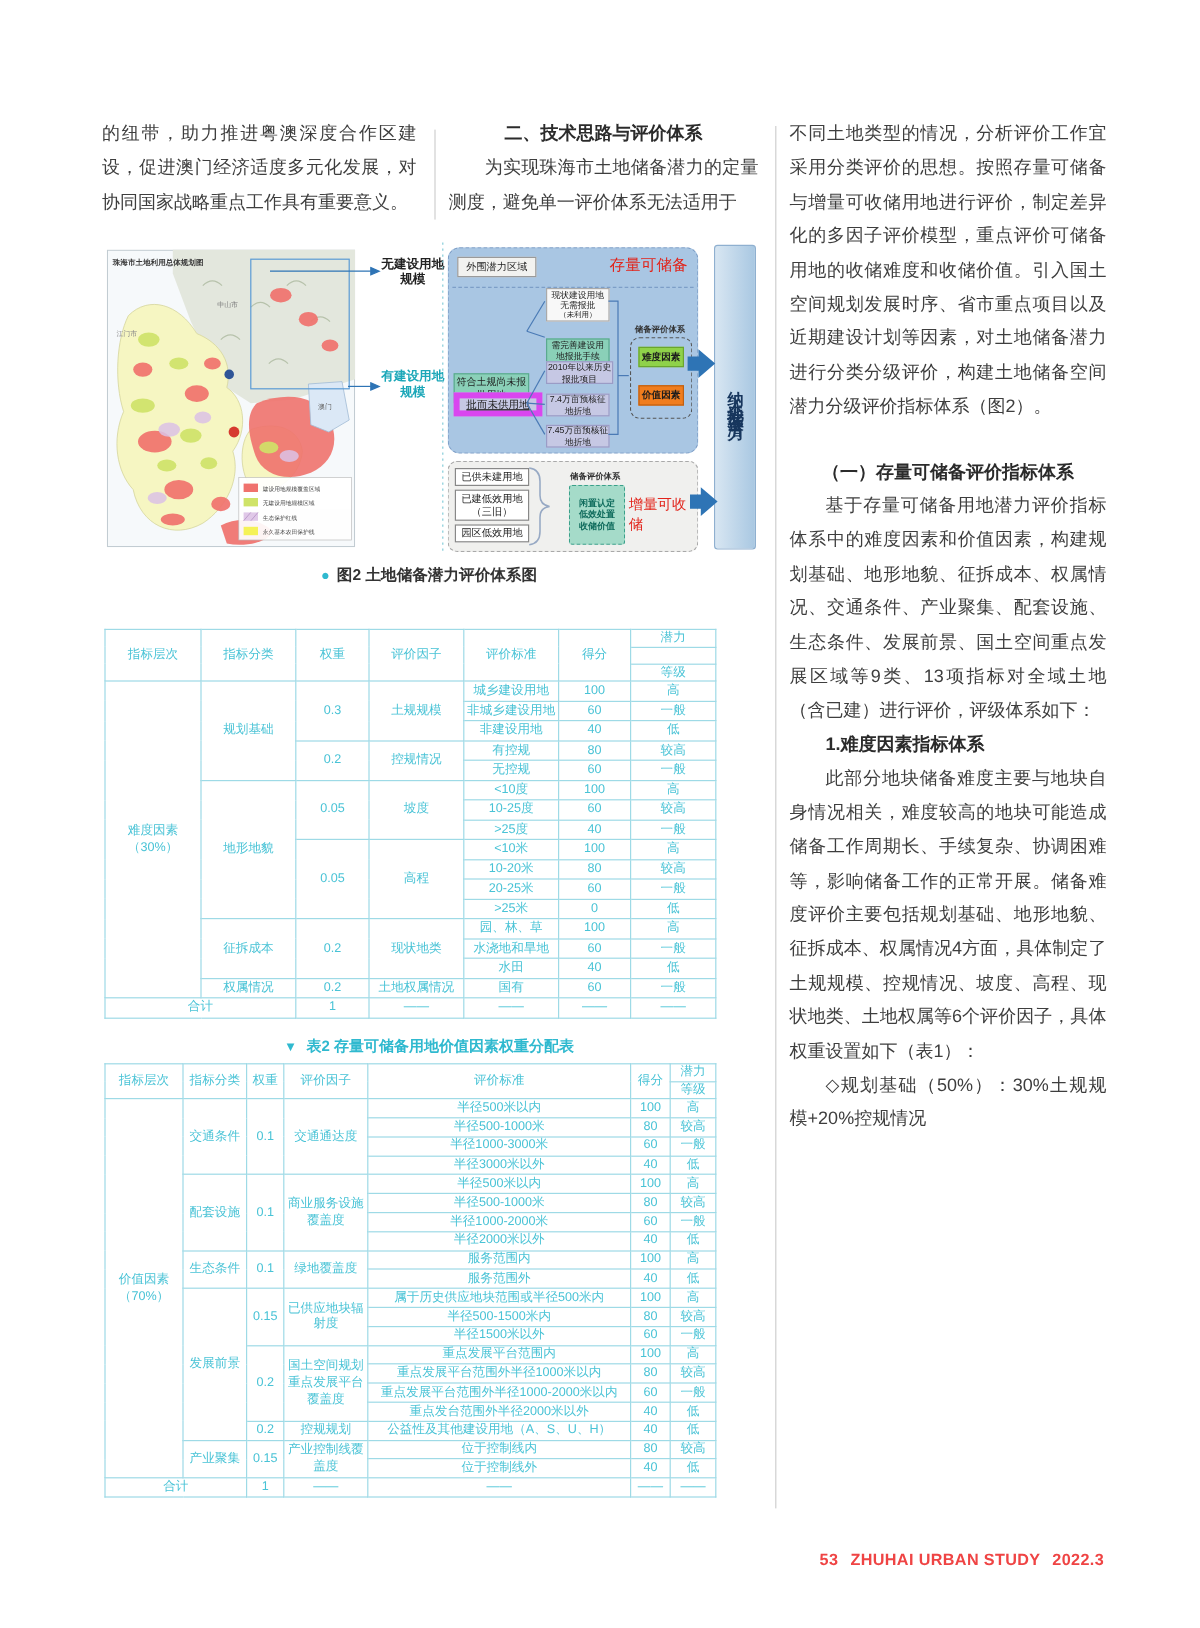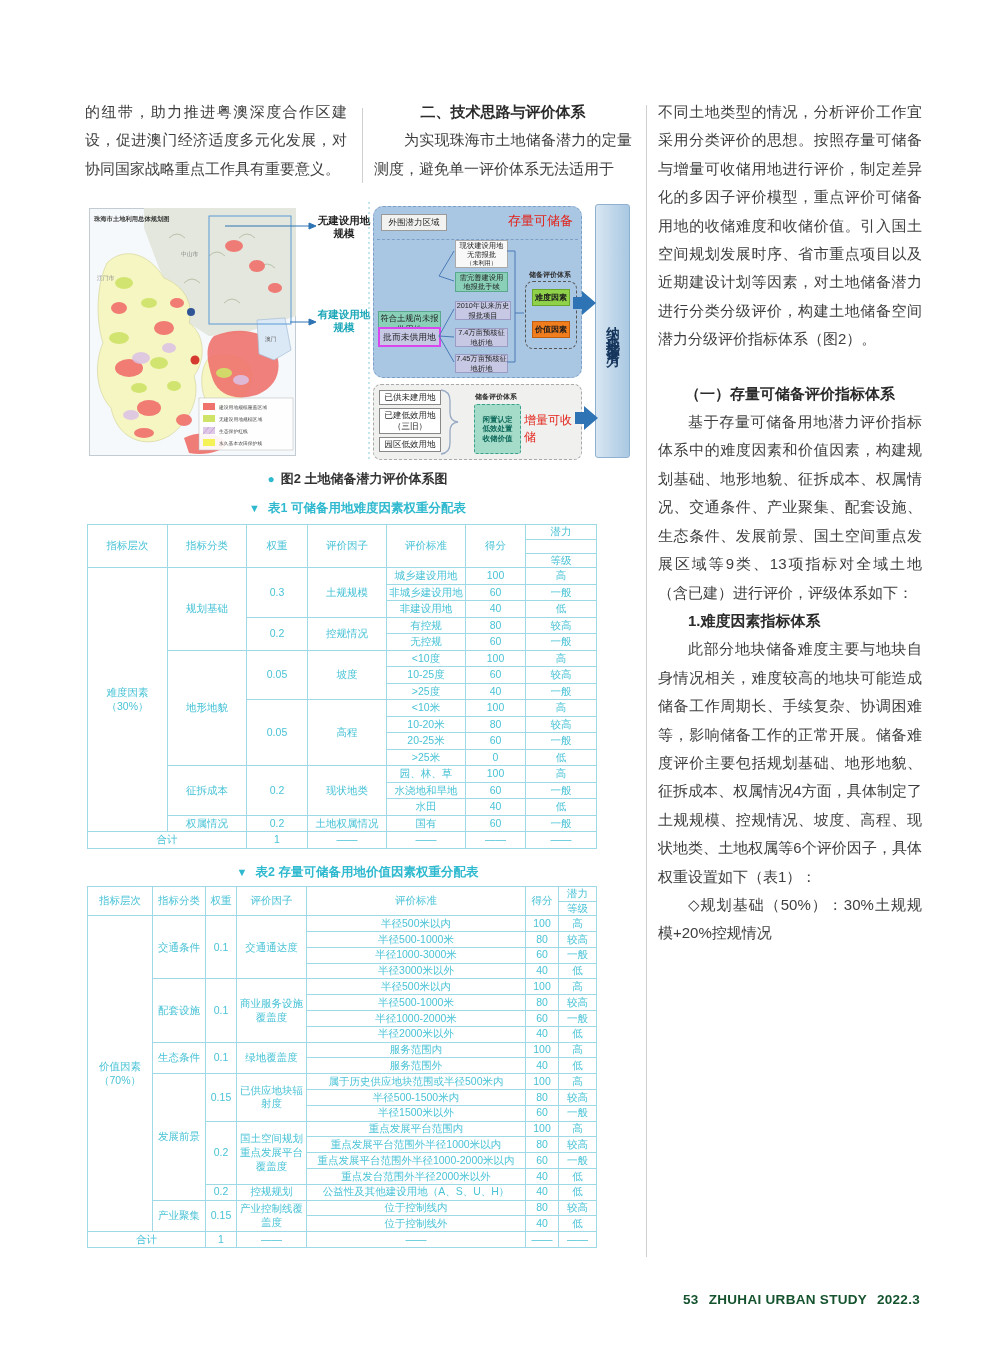--- a/index.html
+++ b/index.html
@@ -42,21 +42,21 @@
       font-size:12.5px;color:#2fb9cf;}
   .tbl-title .tri{margin-right:8px;font-size:11px;}
   
   table.data{border-collapse:collapse;table-layout:fixed;position:absolute;left:87px;width:509px;background:#fff;}
   table.data td,table.data th{border:1px solid #9edae6;color:#49c3d6;font-weight:normal;
       text-align:center;vertical-align:middle;padding:0 1px;font-size:10.5px;line-height:1.3;}
   #t1{top:524px;} #t2{top:886px;}
   #t1 td{height:15.5px;} #t2 td{height:14.8px;}
   #t1 th,#t2 th{height:13px;}
   .footer{position:absolute;right:80px;top:1292px;font-size:13.5px;font-weight:bold;
-      color:#14532d;letter-spacing:.3px;}
+      color:#ef4444;letter-spacing:.3px;}
   .footer span{margin-left:6px;}
 </style>
 </head>
 <body>
 
 <div class="page">
 
   <div class="vline" style="left:362px;top:108px;height:75px;"></div>
   <div class="vline" style="left:646px;top:105px;height:1152px;"></div>
 
@@ -145,25 +145,25 @@
       <div class="node" style="left:7px;top:7px;width:66px;height:17px;background:#f2f2f0;border:1px solid #9a9a9a;font-size:8.5px;">外围潜力区域</div>
       <div class="stock-title" style="right:8px;top:5px;font-size:13px;">存量可储备</div>
       <div class="dash-hline"></div>
 
       <div class="node" style="left:4px;top:58px;width:63px;height:25px;background:#8ad0b8;border:1px solid #5aa98f;font-size:8.3px;margin-top:46px;">符合土规尚未报批用地</div>
       <div class="node" style="left:81px;top:33px;width:53px;height:28px;background:#f8f8f8;border:1px solid #aaaaaa;font-size:7.3px;flex-direction:column;">
         <span class="tinyline">现状建设用地</span>
         <span class="tinyline">无需报批</span>
         <span class="tinyline" style="font-size:6.2px;">（未利用）</span>
       </div>
-      <div class="node" style="left:81px;top:65px;width:53px;height:20px;background:#8ad0b8;border:1px solid #5aa98f;font-size:7.3px;">需完善建设用地报批手续</div>
+      <div class="node" style="left:81px;top:75px;width:53px;height:20px;background:#8ad0b8;border:1px solid #5aa98f;font-size:7.3px;">需完善建设用地报批手续</div>
       <div class="node" style="left:81px;top:94px;width:56px;height:19px;background:#c6c8e4;border:1px solid #9a9cc6;font-size:7.3px;">2010年以来历史报批项目</div>
       <div class="node" style="left:81px;top:121px;width:53px;height:19px;background:#c6c8e4;border:1px solid #9a9cc6;font-size:7.3px;">7.4万亩预核征地折地</div>
       <div class="node" style="left:81px;top:147px;width:53px;height:19px;background:#c6c8e4;border:1px solid #9a9cc6;font-size:7.3px;">7.45万亩预核征地折地</div>
-      <div class="node" style="left:4px;top:120px;width:63px;height:20px;background:#c6c8e4;border:2px solid #d946ef;font-size:8.8px;">批而未供用地</div>
+      <div class="node" style="left:4px;top:120px;width:74px;height:20px;background:#c6c8e4;border:5px solid #d946ef;font-size:8.8px;text-decoration:underline;">批而未供用地</div>
 
       <div style="position:absolute;left:148px;top:63px;width:56px;text-align:center;font-size:7px;font-weight:bold;color:#333;z-index:3;">储备评价体系</div>
       <div class="eval-box" style="left:151px;top:74px;width:50px;height:66px;">
         <div class="node" style="left:6px;top:7px;width:38px;height:17px;background:#8fd24a;border:1px solid #6aa52e;font-size:8px;font-weight:bold;">难度因素</div>
         <div class="node" style="left:6px;top:39px;width:38px;height:17px;background:#f07d1e;border:1px solid #c05f10;font-size:8px;font-weight:bold;">价值因素</div>
       </div>
     </div>
 
     <div class="section inc-section">
       <div class="node" style="left:5px;top:5px;width:62px;height:15px;background:#fff;border:1px solid #888;font-size:8.5px;">已供未建用地</div>
@@ -204,23 +204,20 @@
         <path d="M488,97 h9 v-6 l14,12 l-14,12 v-6 h-9 z"></path>
         <path d="M490,212 h9 v-6 l14,12 l-14,12 v-6 h-9 z"></path>
       </g>
     </svg>
   </div>
 
   <div class="fig-caption">
     <span class="dot">●</span><span>图2 土地储备潜力评价体系图</span>
   </div>
 
-  <div class="tbl-title" style="top:500px;">
-    <span class="tri">▼</span><span>表1 可储备用地难度因素权重分配表</span>
-  </div>
   <table class="data" id="t1">
     <colgroup>
       <col style="width:80px">
         <col style="width:79px">
         <col style="width:61px">
       <col style="width:79px">
         <col style="width:79px">
         <col style="width:60px">
         <col style="width:71px">
     </colgroup>

